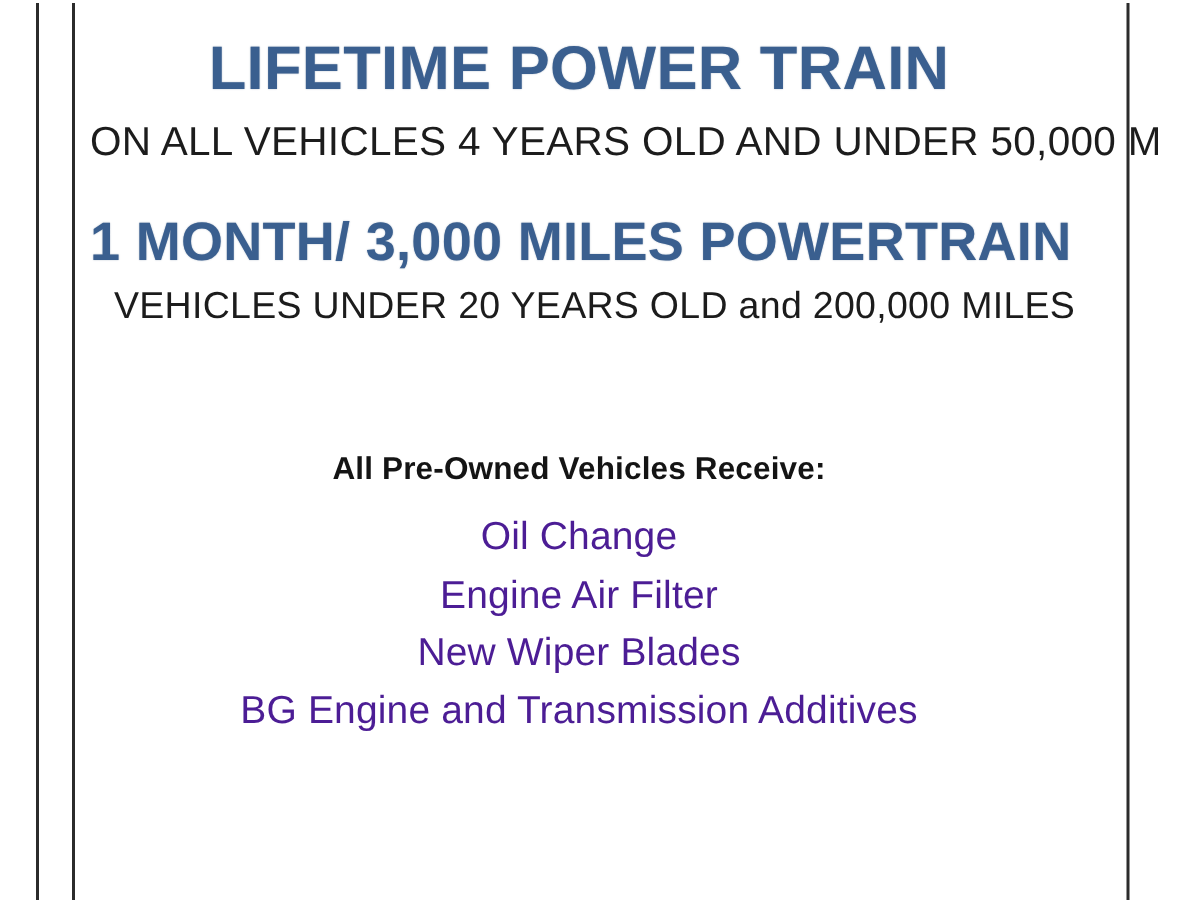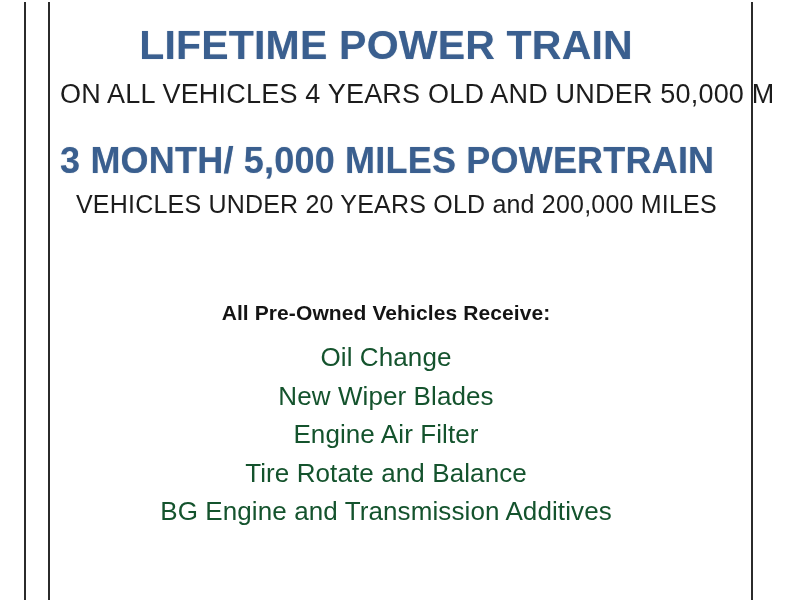--- a/index.html
+++ b/index.html
@@ -108,21 +108,21 @@
     position: absolute;
     top: 338px;
     left: 0; right: 0;
     list-style: none;
     margin: 0;
     padding: 0;
   }
   #service-list li {
     font-size: 26px;
     font-weight: 400;
-    color: #14532d;
+    color: #4c1d95;
     line-height: 38.6px;
     letter-spacing: 0.1px;
     white-space: nowrap;
   }
 </style>
 </head>
 <body>
 
 <div id="flyer">
 
@@ -135,31 +135,30 @@
 
     <div id="title1">
       <span class="h-blue">LIFETIME POWER TRAIN</span>
     </div>
 
     <div id="subtitle1">
       <span class="h-sub">ON ALL VEHICLES 4 YEARS OLD AND UNDER 50,000 MILES</span>
     </div>
 
     <div id="title2">
-      <span class="h-blue">3 MONTH/ 5,000 MILES POWERTRAIN</span>
+      <span class="h-blue">1 MONTH/ 3,000 MILES POWERTRAIN</span>
     </div>
 
     <div id="subtitle2">
       <span class="h-sub">VEHICLES UNDER 20 YEARS OLD and 200,000 MILES</span>
     </div>
 
     <div id="list-heading">All Pre-Owned Vehicles Receive:</div>
 
     <ul id="service-list">
       <li>Oil Change</li>
+      <li>Engine Air Filter</li>
       <li>New Wiper Blades</li>
-      <li>Engine Air Filter</li>
-      <li>Tire Rotate and Balance</li>
       <li>BG Engine and Transmission Additives</li>
     </ul>
 
   </div>
 </div>
 
 </body></html>

